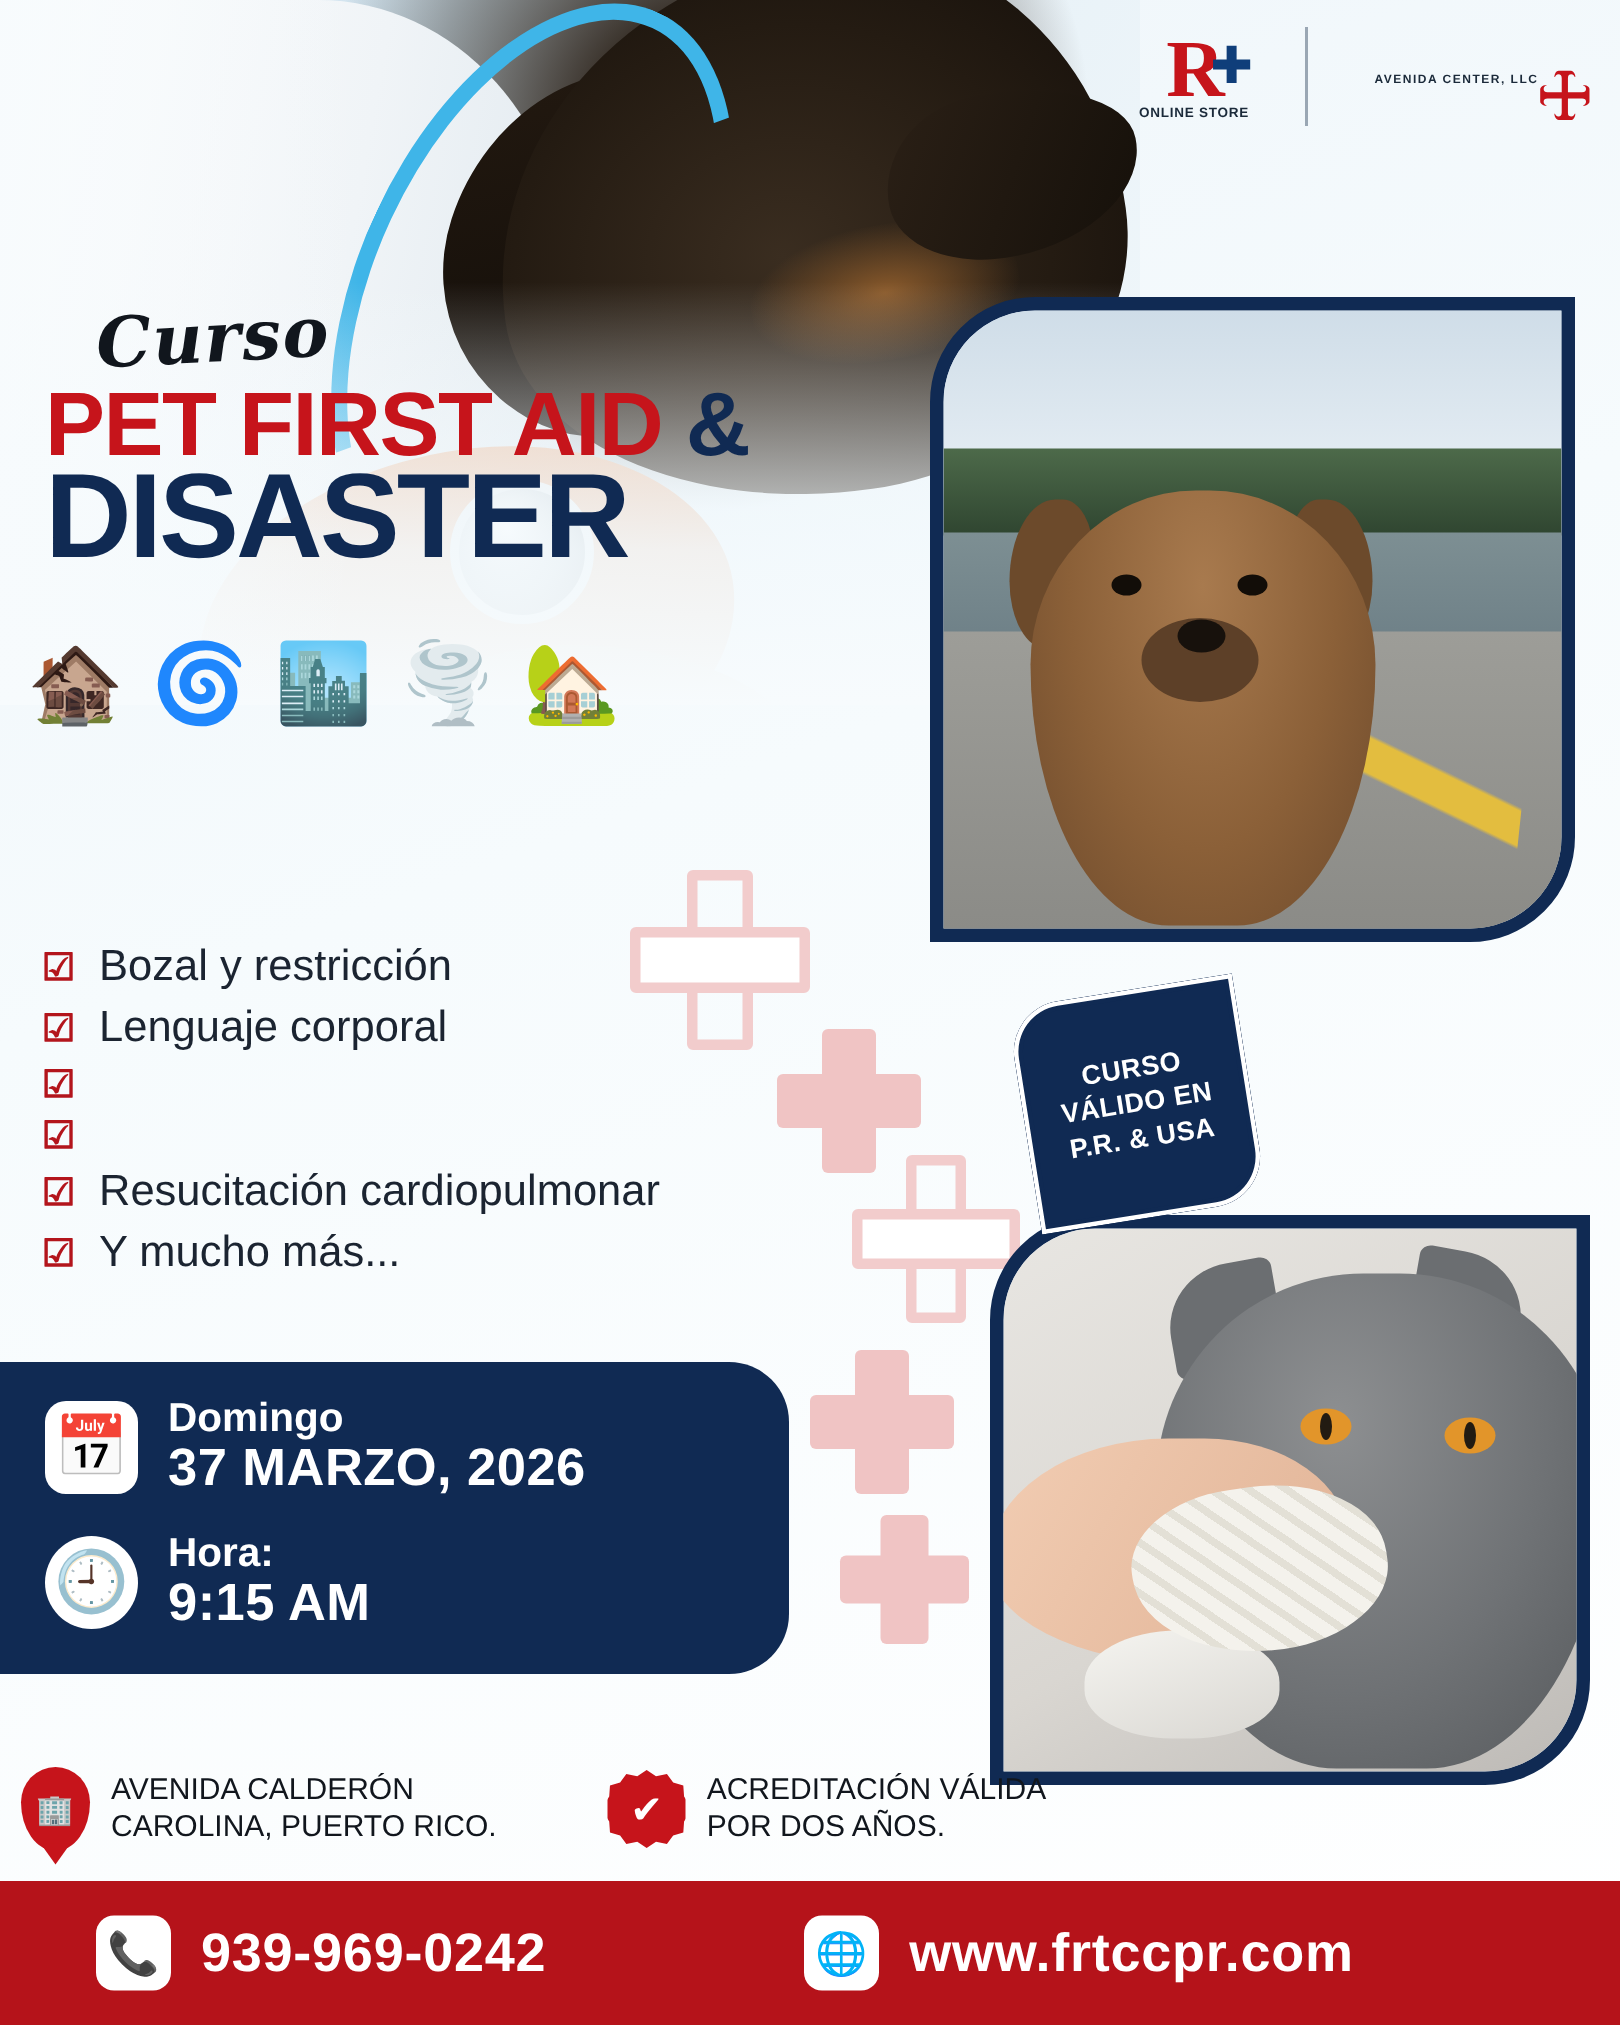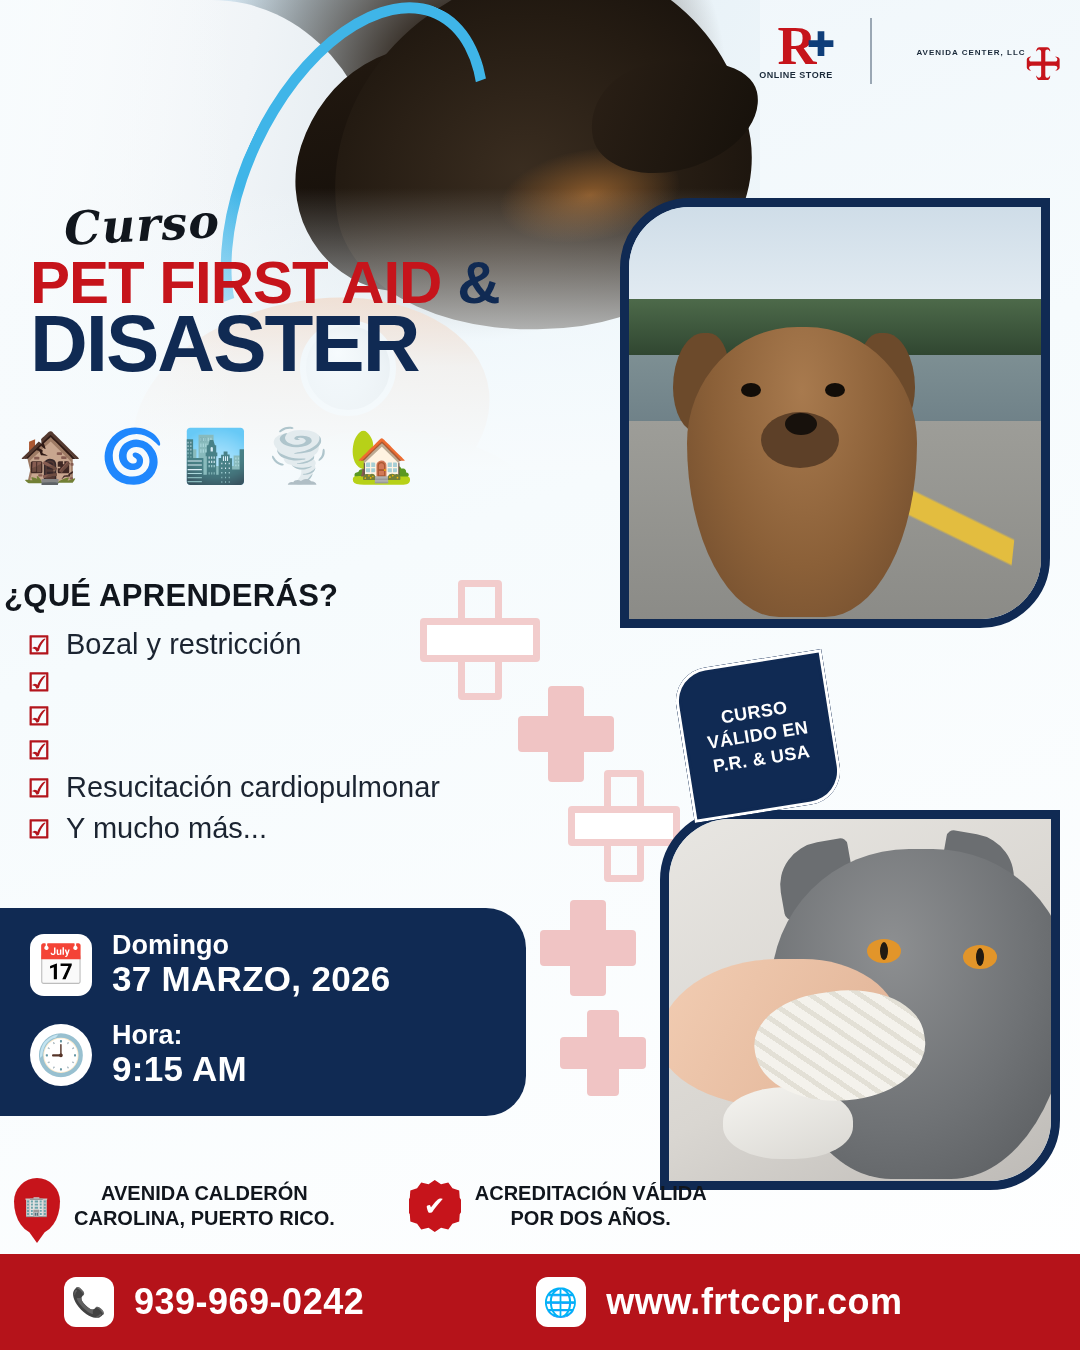--- a/index.html
+++ b/index.html
@@ -271,21 +271,21 @@
   .pin::after {
     content: ""; position: absolute; bottom: -9px; left: 50%; transform: translateX(-50%);
     border-left: 10px solid transparent; border-right: 10px solid transparent;
     border-top: 14px solid #c6141b;
   }
   .seal {
     width: 52px; height: 52px; background: #c6141b; color: #ffffff;
     display: flex; align-items: center; justify-content: center; font-size: 26px;
     clip-path: polygon(50% 0%,62% 8%,76% 5%,84% 16%,97% 20%,98% 34%,108% 50%,98% 66%,97% 80%,84% 84%,76% 95%,62% 92%,50% 100%,38% 92%,24% 95%,16% 84%,3% 80%,2% 66%,-8% 50%,2% 34%,3% 20%,16% 16%,24% 5%,38% 8%);
   }
-  .info-text { font-size: 20px; font-weight: bold; color: #11161d; line-height: 1.25; text-align: center; }
+  .info-text { font-size: 20px; font-weight: normal; color: #11161d; line-height: 1.25; }
 
   
   .footer {
     position: absolute; left: 0; bottom: 0; width: 1080px; height: 96px;
     background: #b5131a; display: flex; align-items: center;
   }
   .foot-item { display: flex; align-items: center; gap: 20px; color: #ffffff; }
   .foot-item.phone { margin-left: 64px; }
   .foot-item.web { margin-left: 172px; }
   .foot-icon {
@@ -357,28 +357,28 @@
   </div>
 
   <div class="disaster-icons">
     <span>🏚️</span>
     <span>🌀</span>
     <span>🏙️</span>
     <span>🌪️</span>
     <span>🏡</span>
   </div>
 
-  <div class="learn-title">¿QUÉ APRENDERÁS?</div>
   <div class="learn-list">
     <div class="learn-item">
       <span class="check">☑</span>
       <span class="learn-text">Bozal y restricción</span>
     </div>
     <div class="learn-item">
       <span class="check">☑</span>
+      <span class="learn-text">Lenguaje corporal</span>
     </div>
     <div class="learn-item">
       <span class="check">☑</span>
     </div>
     <div class="learn-item">
       <span class="check">☑</span>
     </div>
     <div class="learn-item">
       <span class="check">☑</span>
       <span class="learn-text">Resucitación cardiopulmonar</span>

